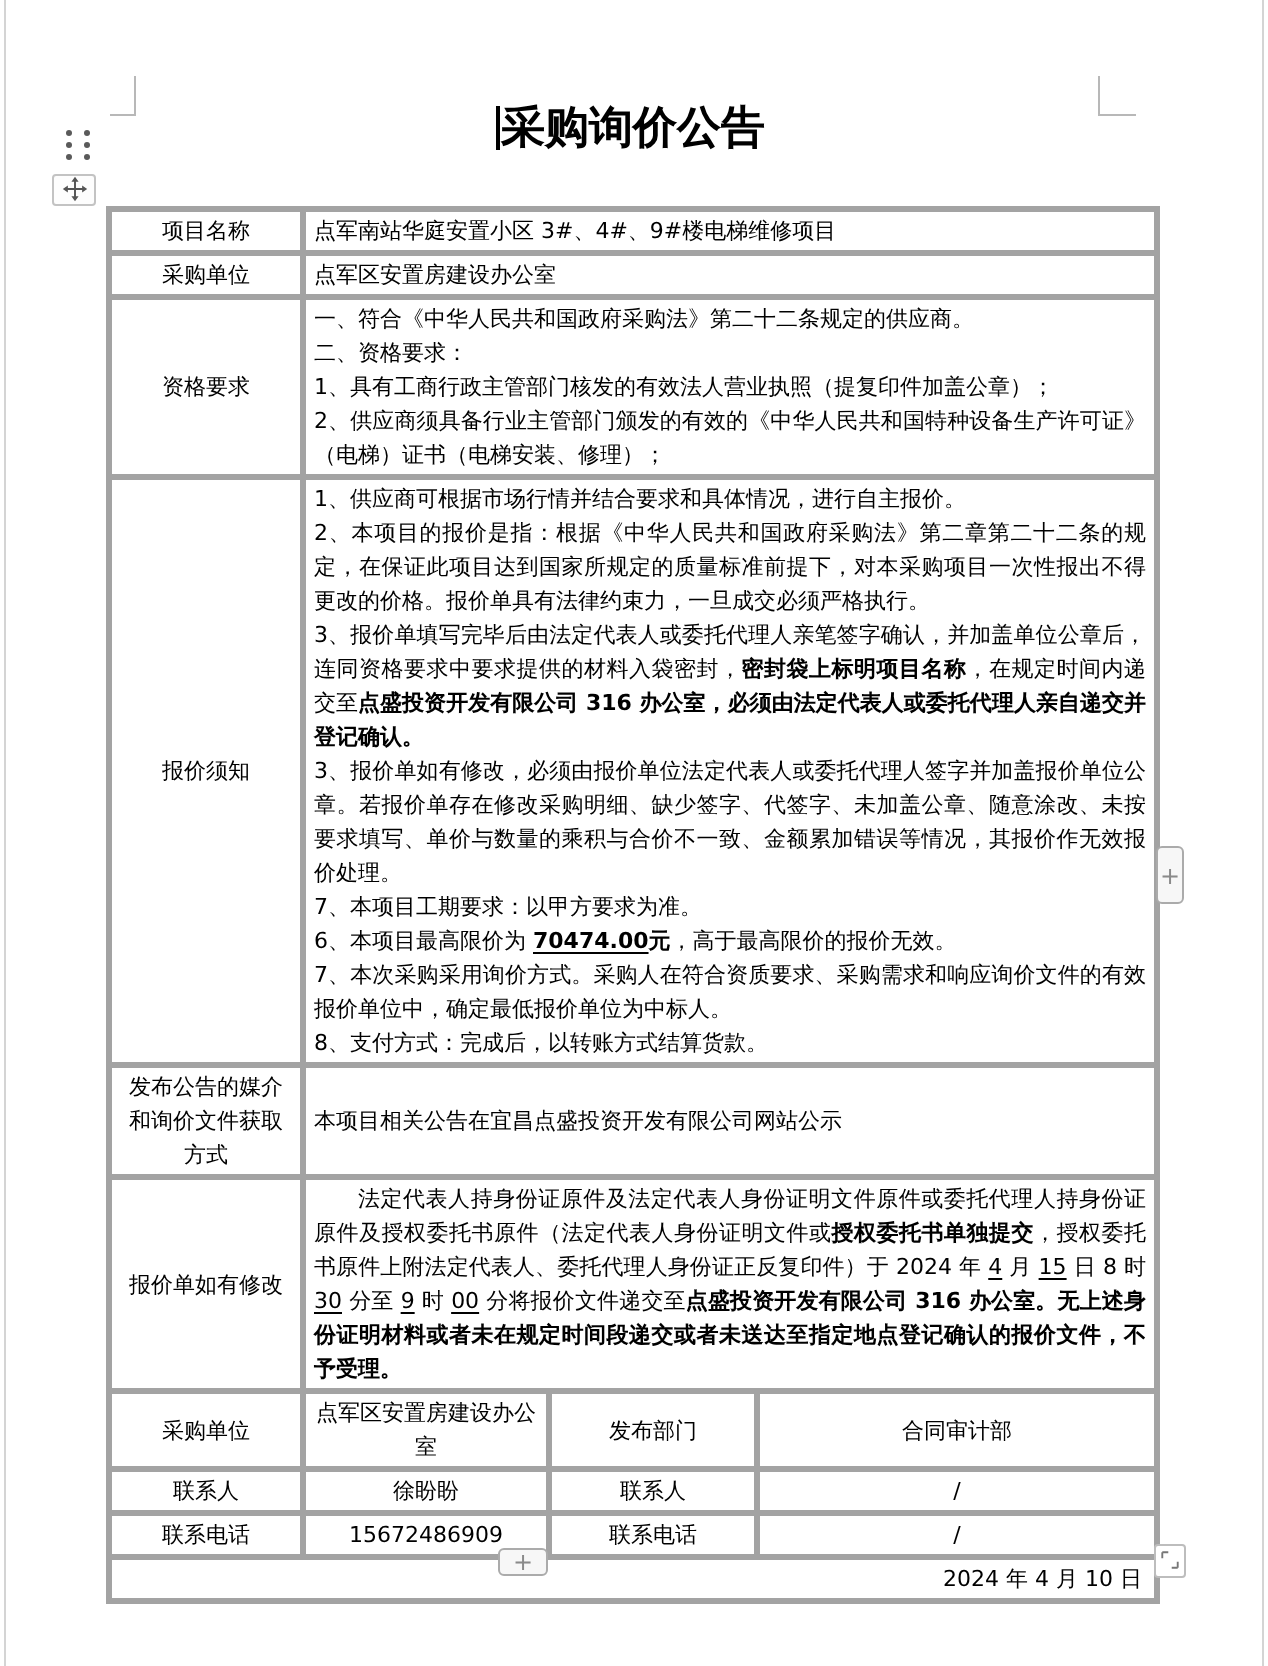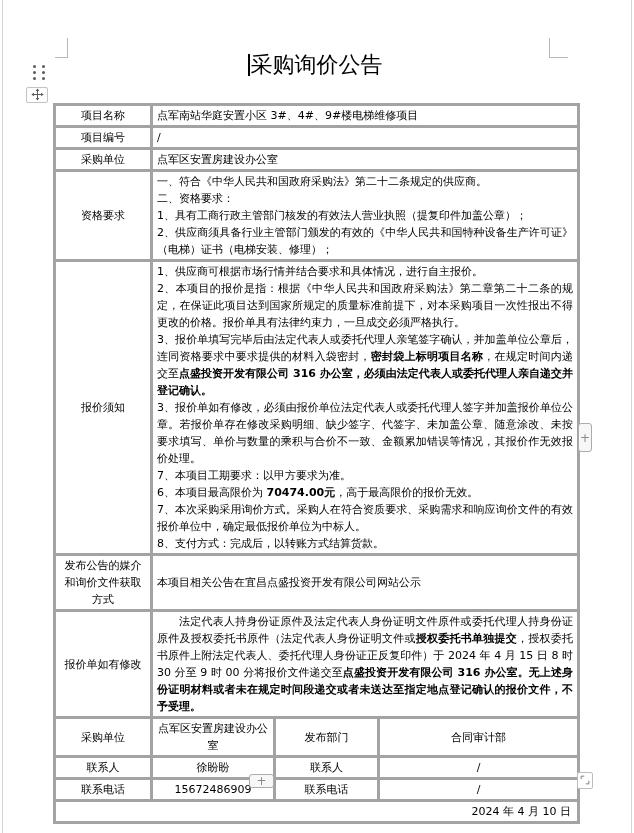--- a/index.html
+++ b/index.html
@@ -22,36 +22,36 @@
   .dots { position:absolute; left:33px; top:65px; display:grid;
           grid-template-columns:3px 3px; grid-template-rows:3px 3px 3px;
           column-gap:6px; row-gap:3px; }
   .dots i { width:3px; height:3px; background:#5a5a5a; border-radius:50%; }
   
   .movebox { position:absolute; left:26px; top:87px; width:22px; height:16px;
              border:1px solid #c3c3c3; background:#fdfdfd; border-radius:2px;
              display:flex; align-items:center; justify-content:center; }
   
   .title-wrap { position:absolute; left:53px; top:51px; width:524px;
-                text-align:center; font-size:22px; font-weight:normal;
+                text-align:center; font-size:22px; font-weight:bold;
                 line-height:28px; white-space:nowrap; }
   .caret { display:inline-block; width:2px; height:22px; background:#000;
            vertical-align:-4px; margin-right:1px; }
   
   table.doc { position:absolute; left:53px; top:103px; width:524px;
               border-collapse:collapse; table-layout:fixed; }
   table.doc td { border:3px solid #a3a3a3; font-size:11px; line-height:17px;
                  padding:1px 4px; vertical-align:middle; word-break:break-all; }
   td.lab { text-align:center; padding:1px 12px; }
   td.ctr { text-align:center; }
   td.val {}
   .para { text-align:justify; }
   .ind { text-indent:2em; }
   .b { font-weight:bold; }
-  .u { text-underline-offset:2px; }
+  .u { text-decoration:underline; text-underline-offset:2px; }
   tr.h19 td { height:19px; }
   
   .plusbtn { position:absolute; display:flex; align-items:center; justify-content:center;
              border:1px solid #ababab; background:#f7f7f7; border-radius:3px;
              color:#8a8a8a; font-size:12px; line-height:1; cursor:pointer; }
   .addrow { left:249px; top:774px; width:25px; height:14px; }
   .addcol { left:578px; top:423px; width:14px; height:29px; }
   .resize { position:absolute; left:577px; top:772px; width:16px; height:17px;
             border:1px solid #bdbdbd; background:#fff; border-radius:2px;
             display:flex; align-items:center; justify-content:center; }
@@ -90,24 +90,20 @@
   <colgroup>
       <col style="width:97px">
       <col style="width:123px">
       <col style="width:104px">
       <col style="width:200px">
     </colgroup>
   <tbody>
       <tr class="h19">
     <td class="lab">项目名称</td>
     <td class="val" colspan="3">点军南站华庭安置小区 3#、4#、9#楼电梯维修项目</td>
-  </tr>
-  <tr class="h19">
-    <td class="lab">项目编号</td>
-    <td class="val" colspan="3">/</td>
   </tr>
   <tr class="h19">
     <td class="lab">采购单位</td>
     <td class="val" colspan="3">点军区安置房建设办公室</td>
   </tr>
   <tr>
     <td class="lab" style="height:85px">资格要求</td>
     <td class="val" colspan="3">
           <div class="para">一、符合《中华人民共和国政府采购法》第二十二条规定的供应商。</div>
           <div class="para">二、资格要求：</div>

